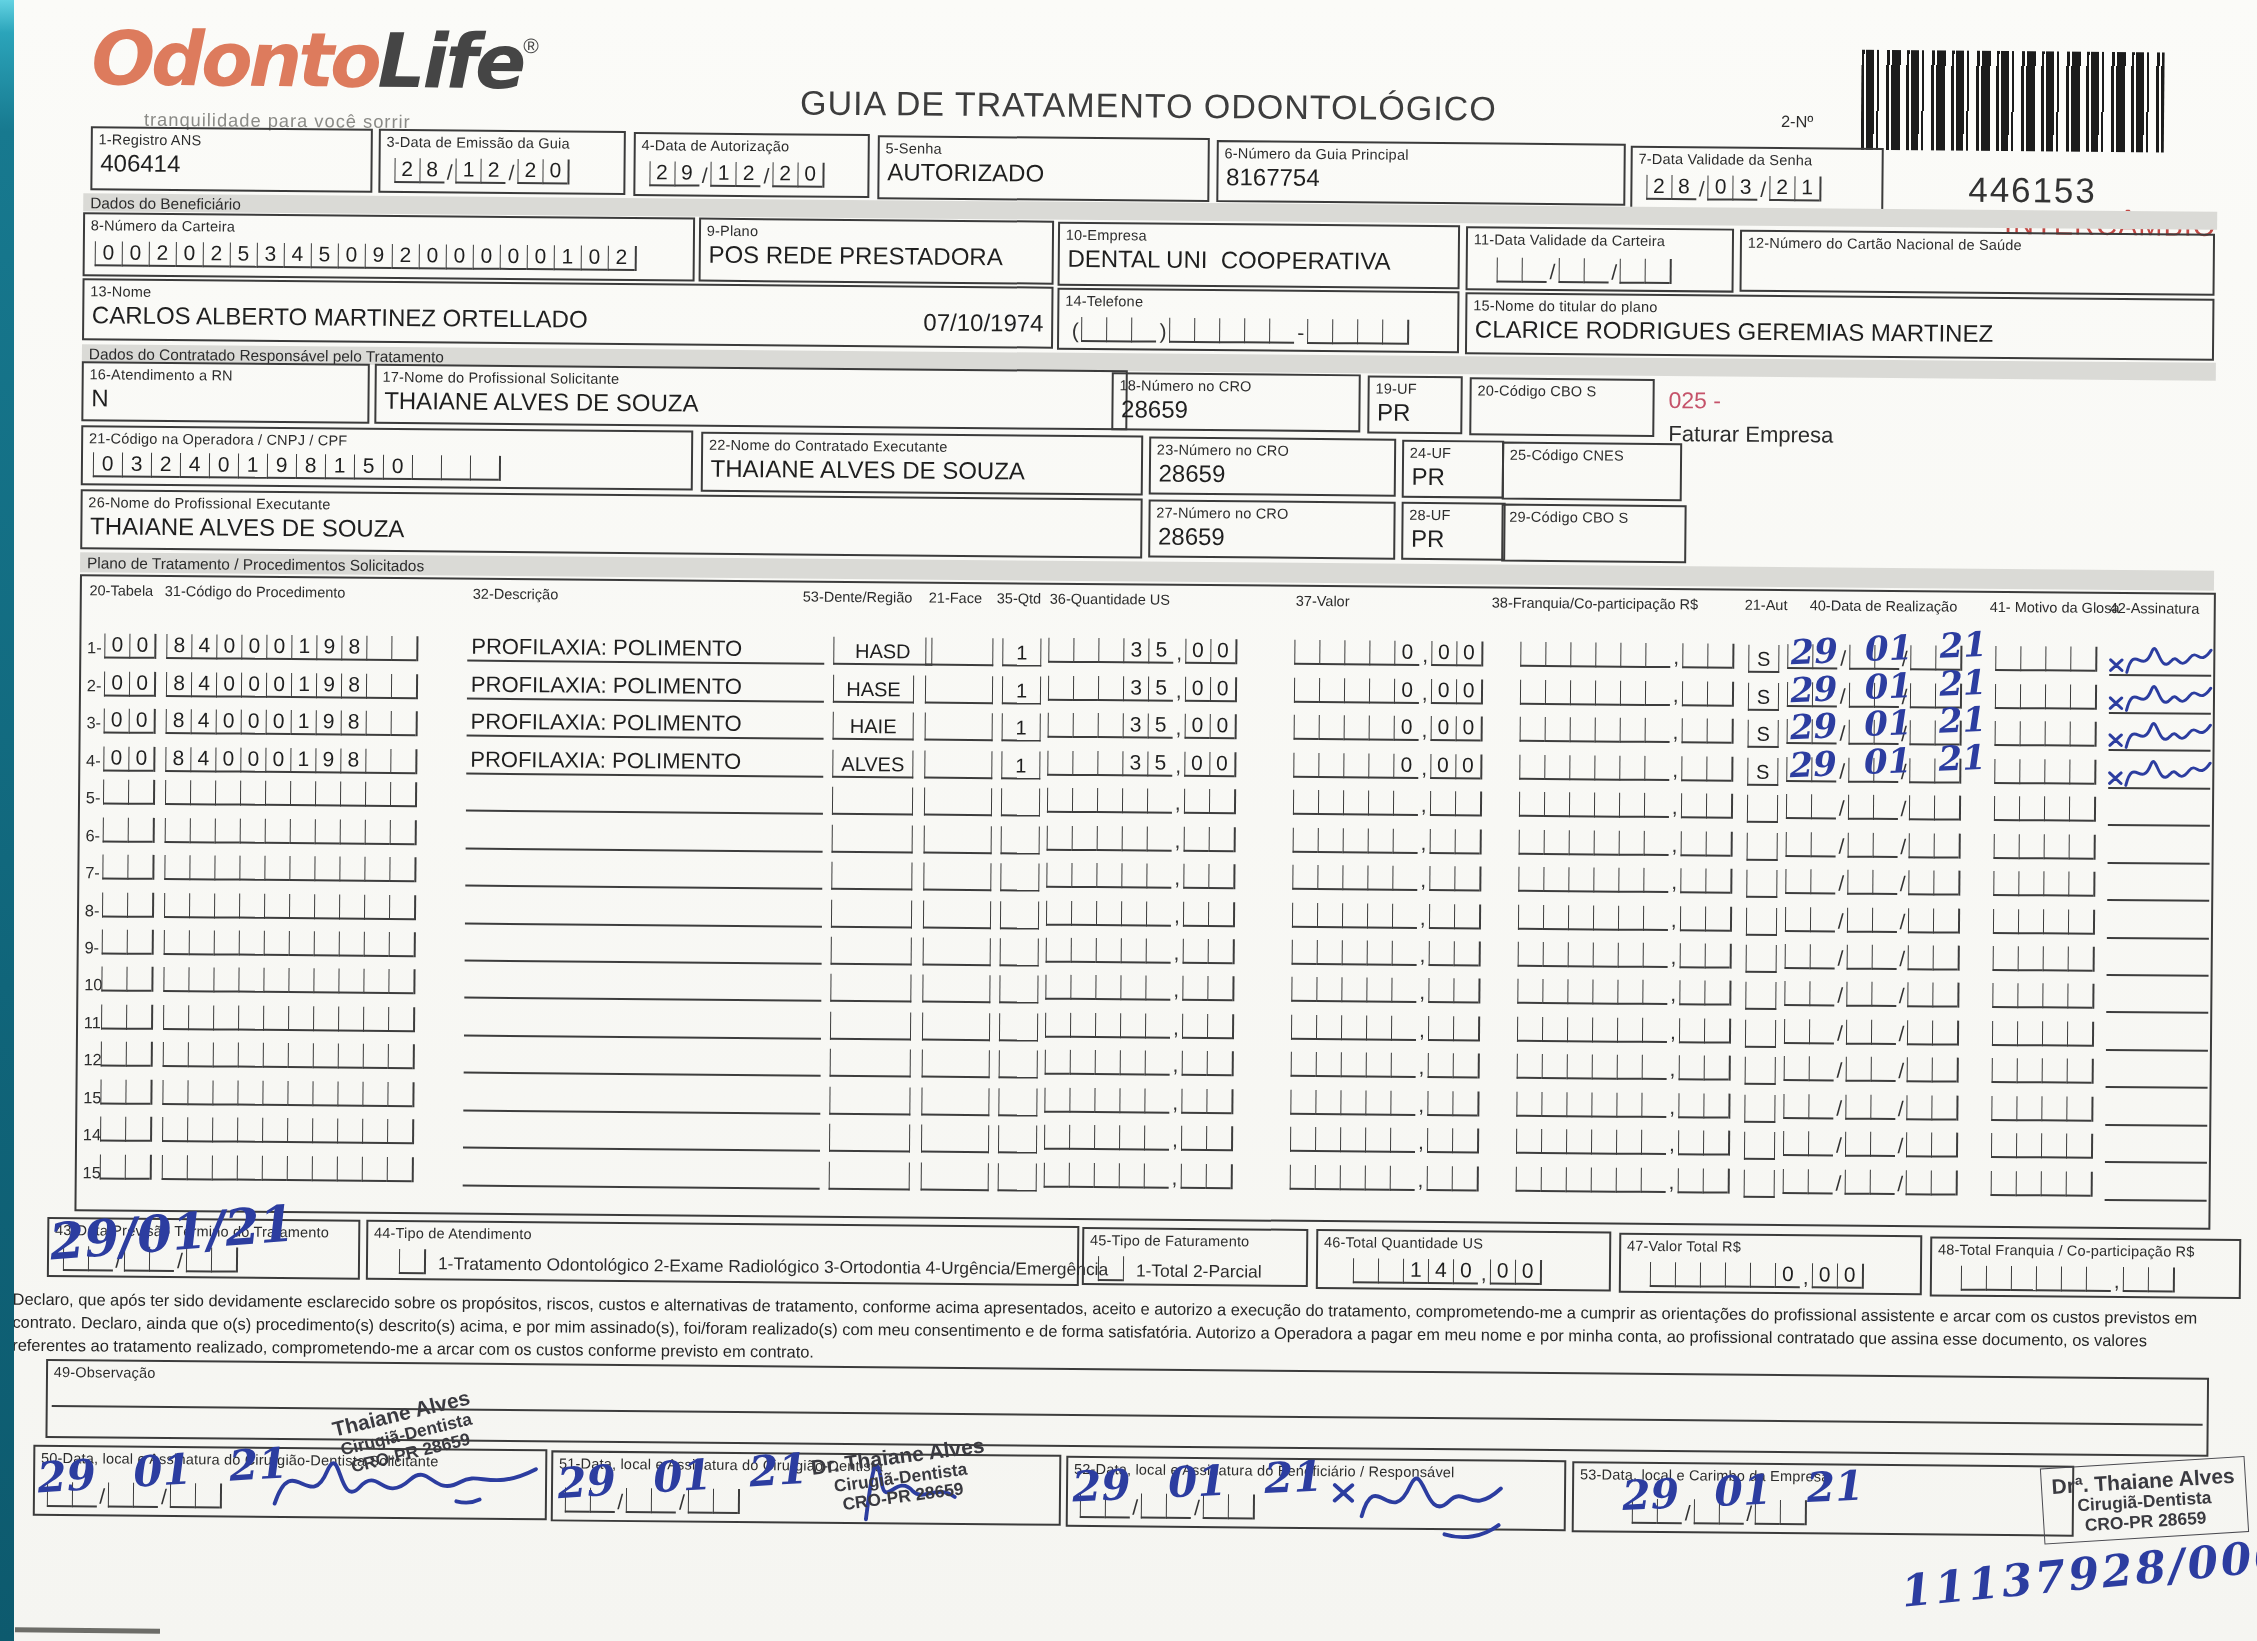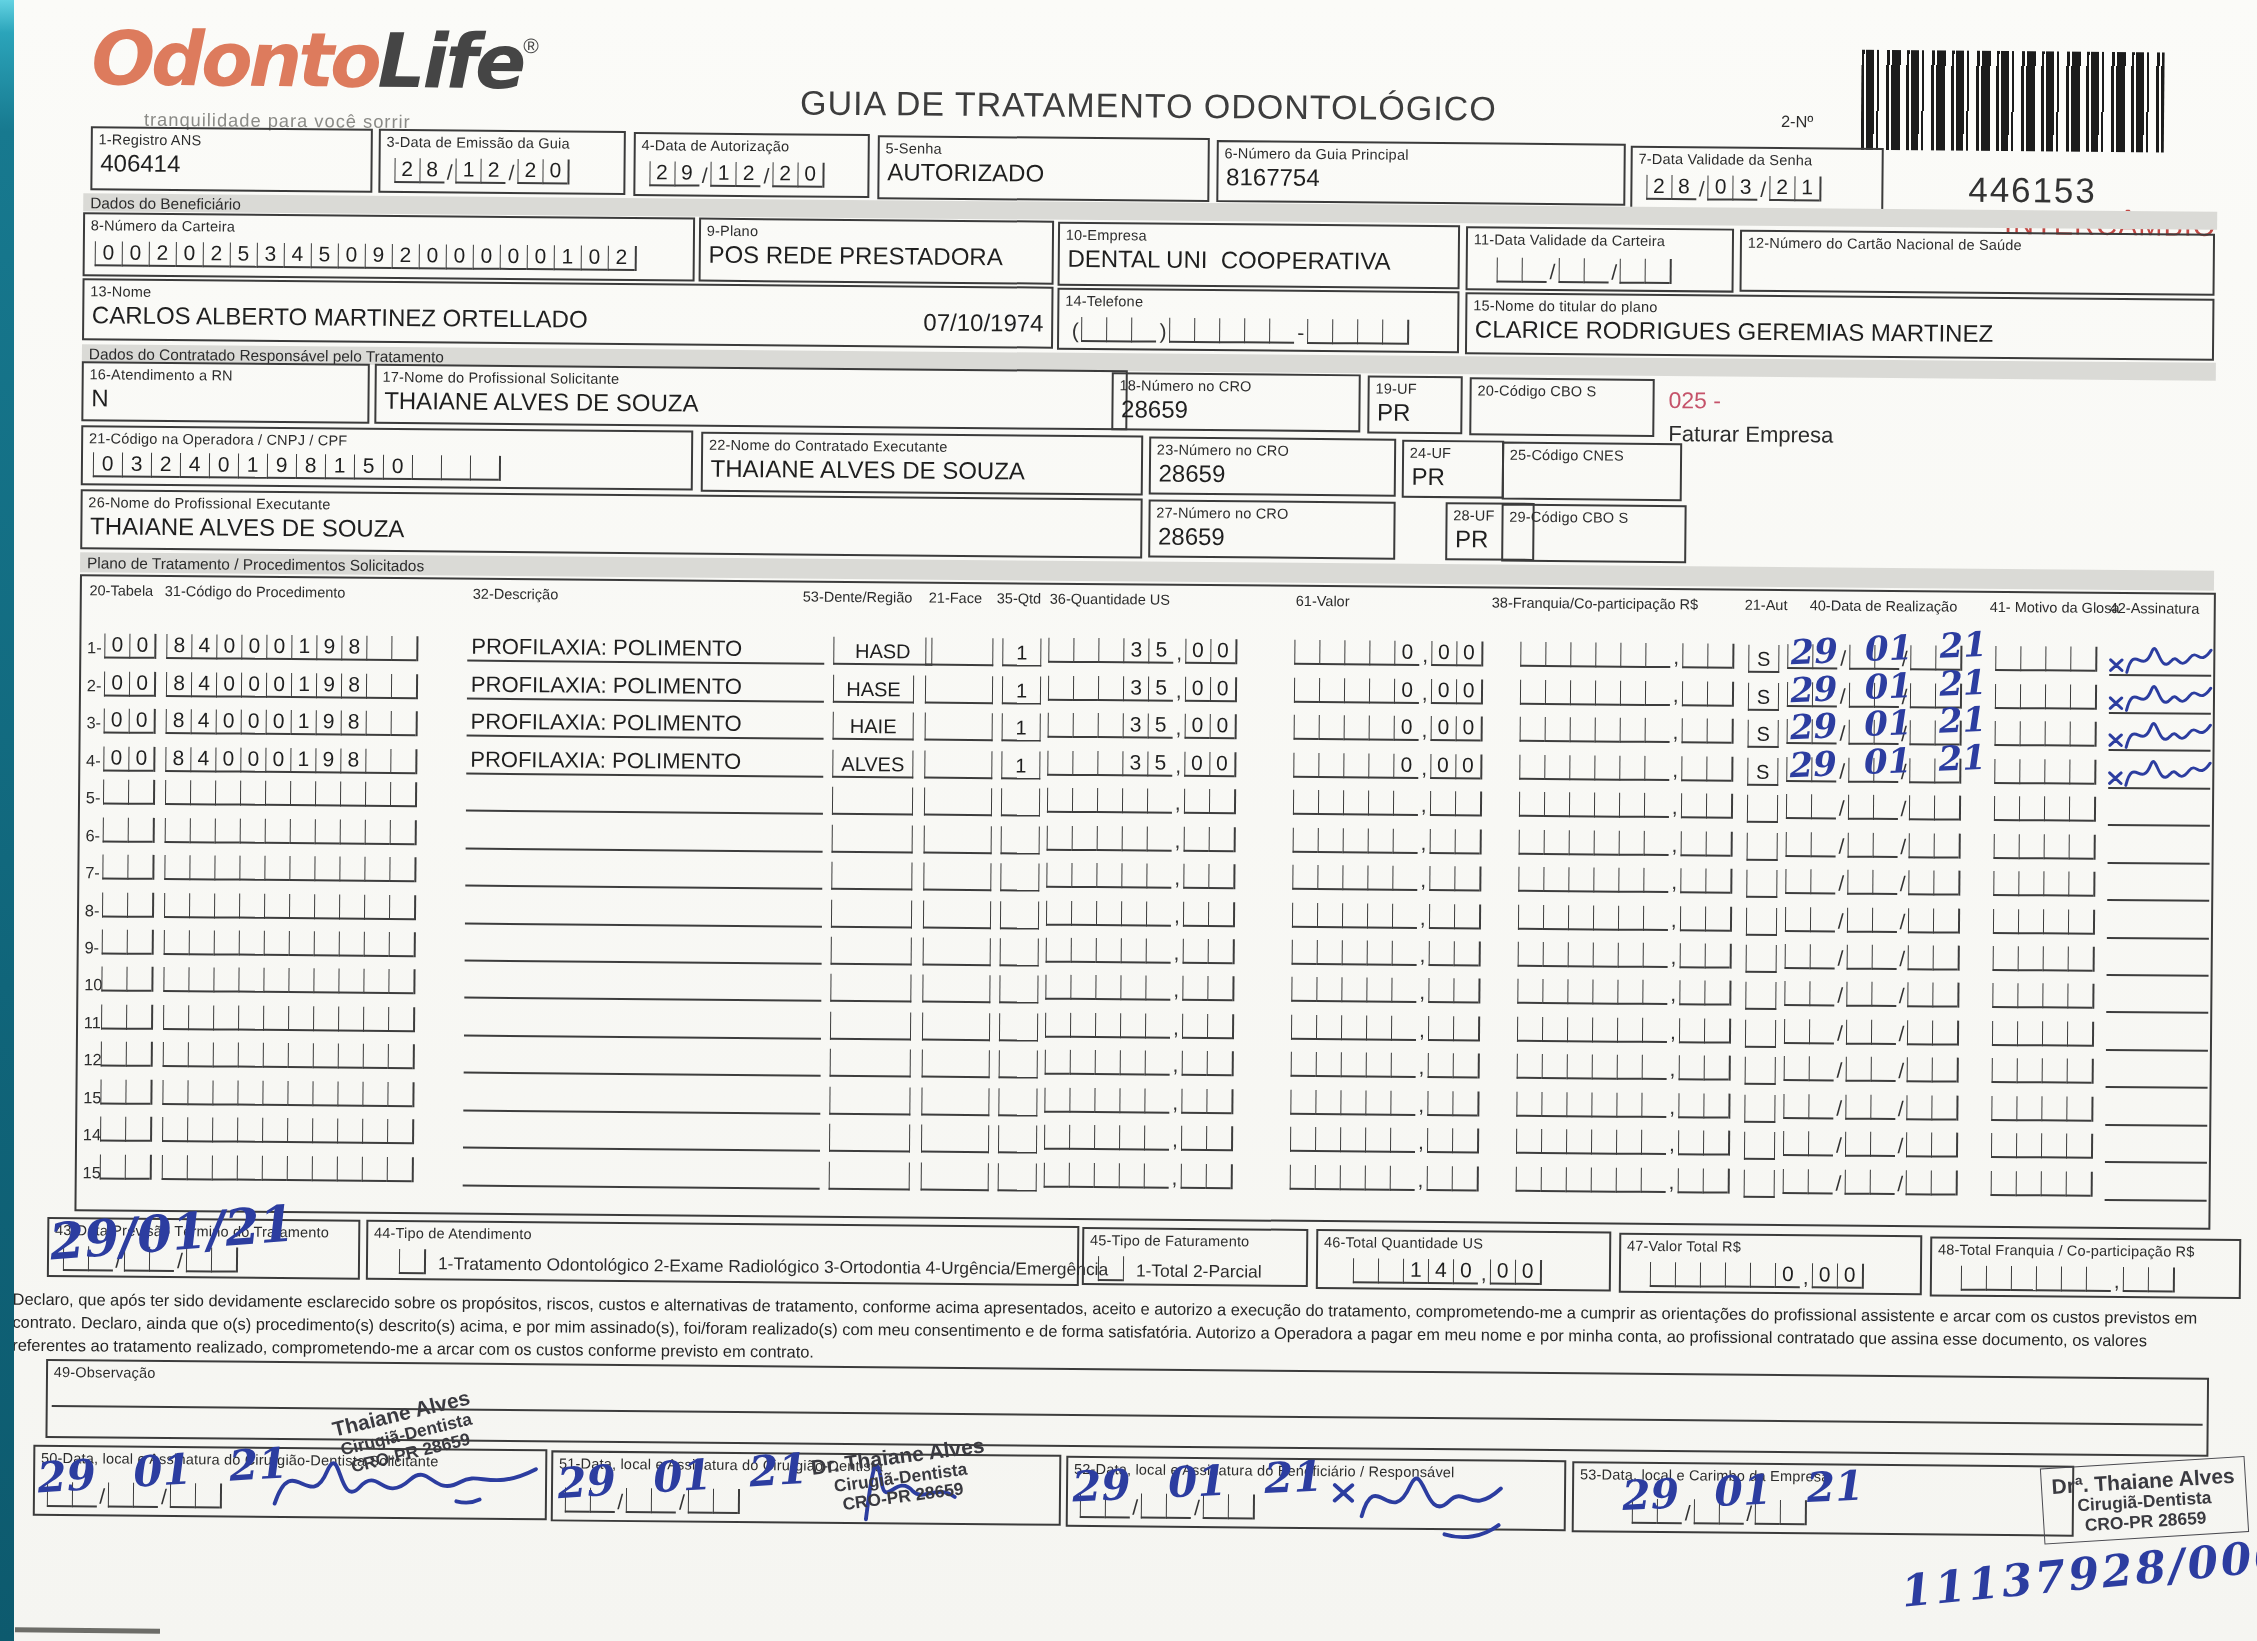--- a/index.html
+++ b/index.html
@@ -277,41 +277,41 @@
     </div>
 
     <div class="box" style="left:85px;top:489px;width:1062px;height:60px">
       <span class="lbl">26-Nome do Profissional Executante</span>
       <span class="val">THAIANE ALVES DE SOUZA</span>
     </div>
     <div class="box" style="left:1153px;top:490px;width:247px;height:58px">
       <span class="lbl">27-Número no CRO</span>
       <span class="val">28659</span>
     </div>
-    <div class="box" style="left:1450px;top:490px;width:89px;height:58px">
+    <div class="box" style="left:1406px;top:490px;width:104px;height:58px">
       <span class="lbl">28-UF</span>
       <span class="val">PR</span>
     </div>
     <div class="box" style="left:1506px;top:491px;width:185px;height:58px">
       <span class="lbl">29-Código CBO S</span>
       <span class="val"></span>
     </div>
 
     <div class="band" style="left:85px;top:552px;width:2134px;height:20px"></div>
     <div class="seclbl" style="left:92px;top:554px">Plano de Tratamento / Procedimentos Solicitados</div>
 
     <div class="box" style="left:85px;top:574px;width:2136px;height:637px">
       <span class="thead" style="left:7.7px">20-Tabela</span>
       <span class="thead" style="left:83px">31-Código do Procedimento</span>
       <span class="thead" style="left:391px">32-Descrição</span>
       <span class="thead" style="left:721px">53-Dente/Região</span>
       <span class="thead" style="left:847px">21-Face</span>
       <span class="thead" style="left:915px">35-Qtd</span>
       <span class="thead" style="left:968px">36-Quantidade US</span>
-      <span class="thead" style="left:1214px">61-Valor</span>
+      <span class="thead" style="left:1214px">37-Valor</span>
       <span class="thead" style="left:1410px">38-Franquia/Co-participação R$</span>
       <span class="thead" style="left:1663px">21-Aut</span>
       <span class="thead" style="left:1728px">40-Data de Realização</span>
       <span class="thead" style="left:1908px">41- Motivo da Glosa</span>
       <span class="thead" style="left:2028px">42-Assinatura</span>
       <div>
           <div class="prow" style="top: 48px;">
         <span class="rn">1-</span>
         <span class="cpos col-tab"><span class="comb">
                 <span class="c">0</span>

